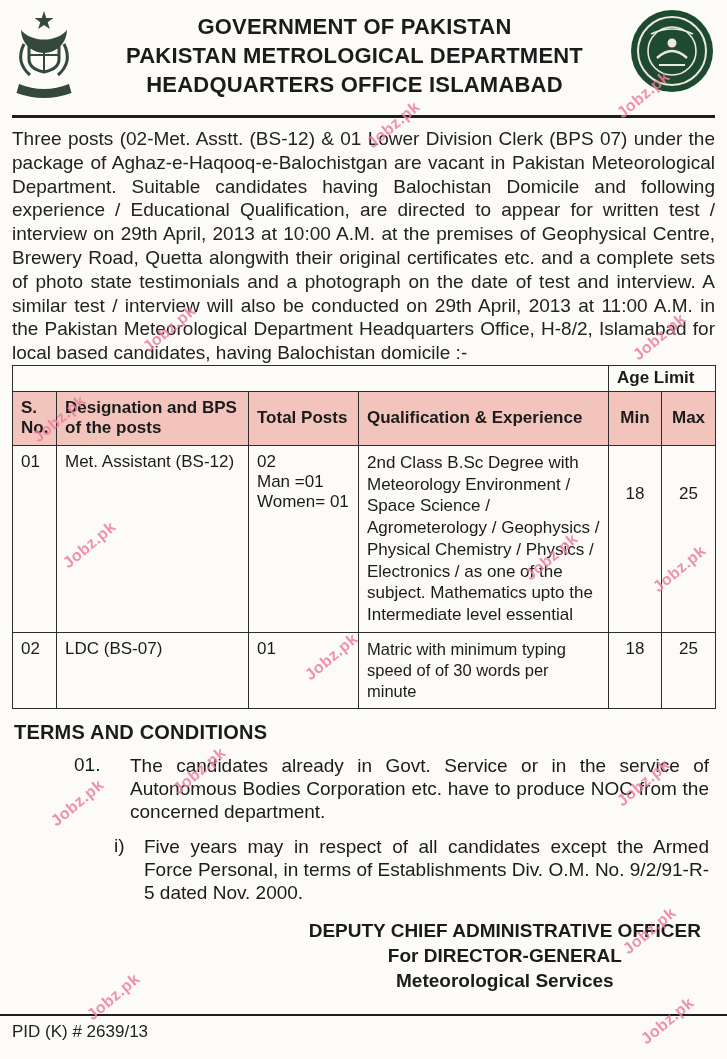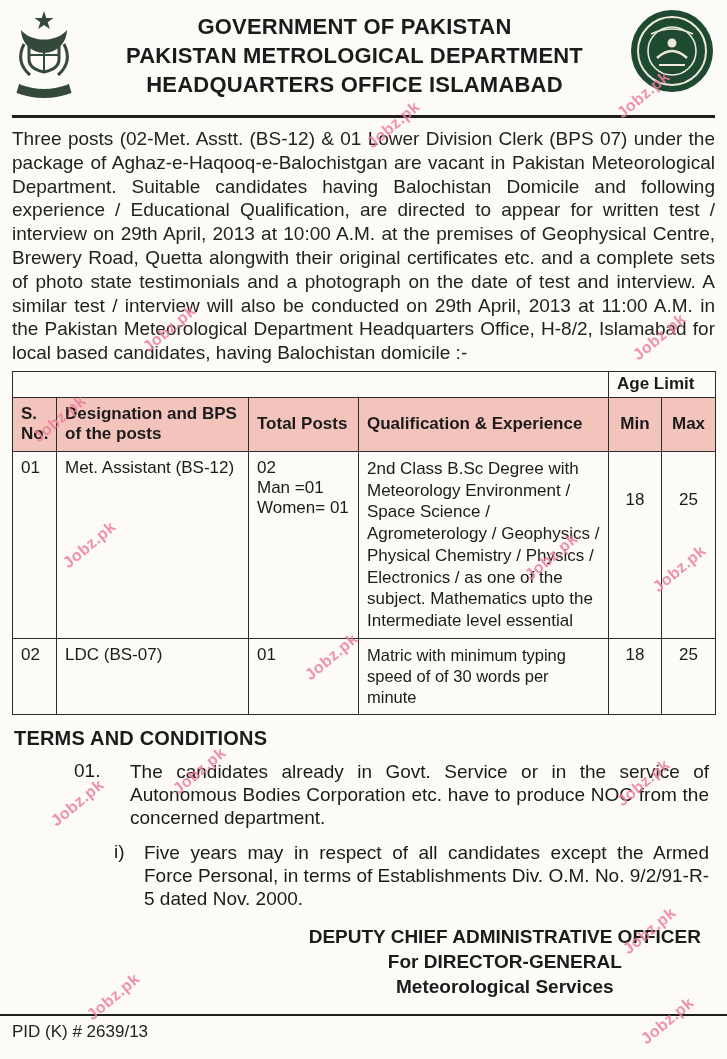--- a/index.html
+++ b/index.html
@@ -39,21 +39,20 @@
     margin-top:9px;
     font-size:19px;
     line-height:23.8px;
     text-align:justify;
     color:#222;
   }
 
   
   table.posts-table {
     width:100%;
-    margin-top:6px;
     border-collapse:collapse;
     table-layout:fixed;
   }
   table.posts-table td, table.posts-table th {
     border:1.6px solid #2c2c2c;
     padding:6px 8px;
     font-size:17px;
     vertical-align:top;
     text-align:left;
   }

